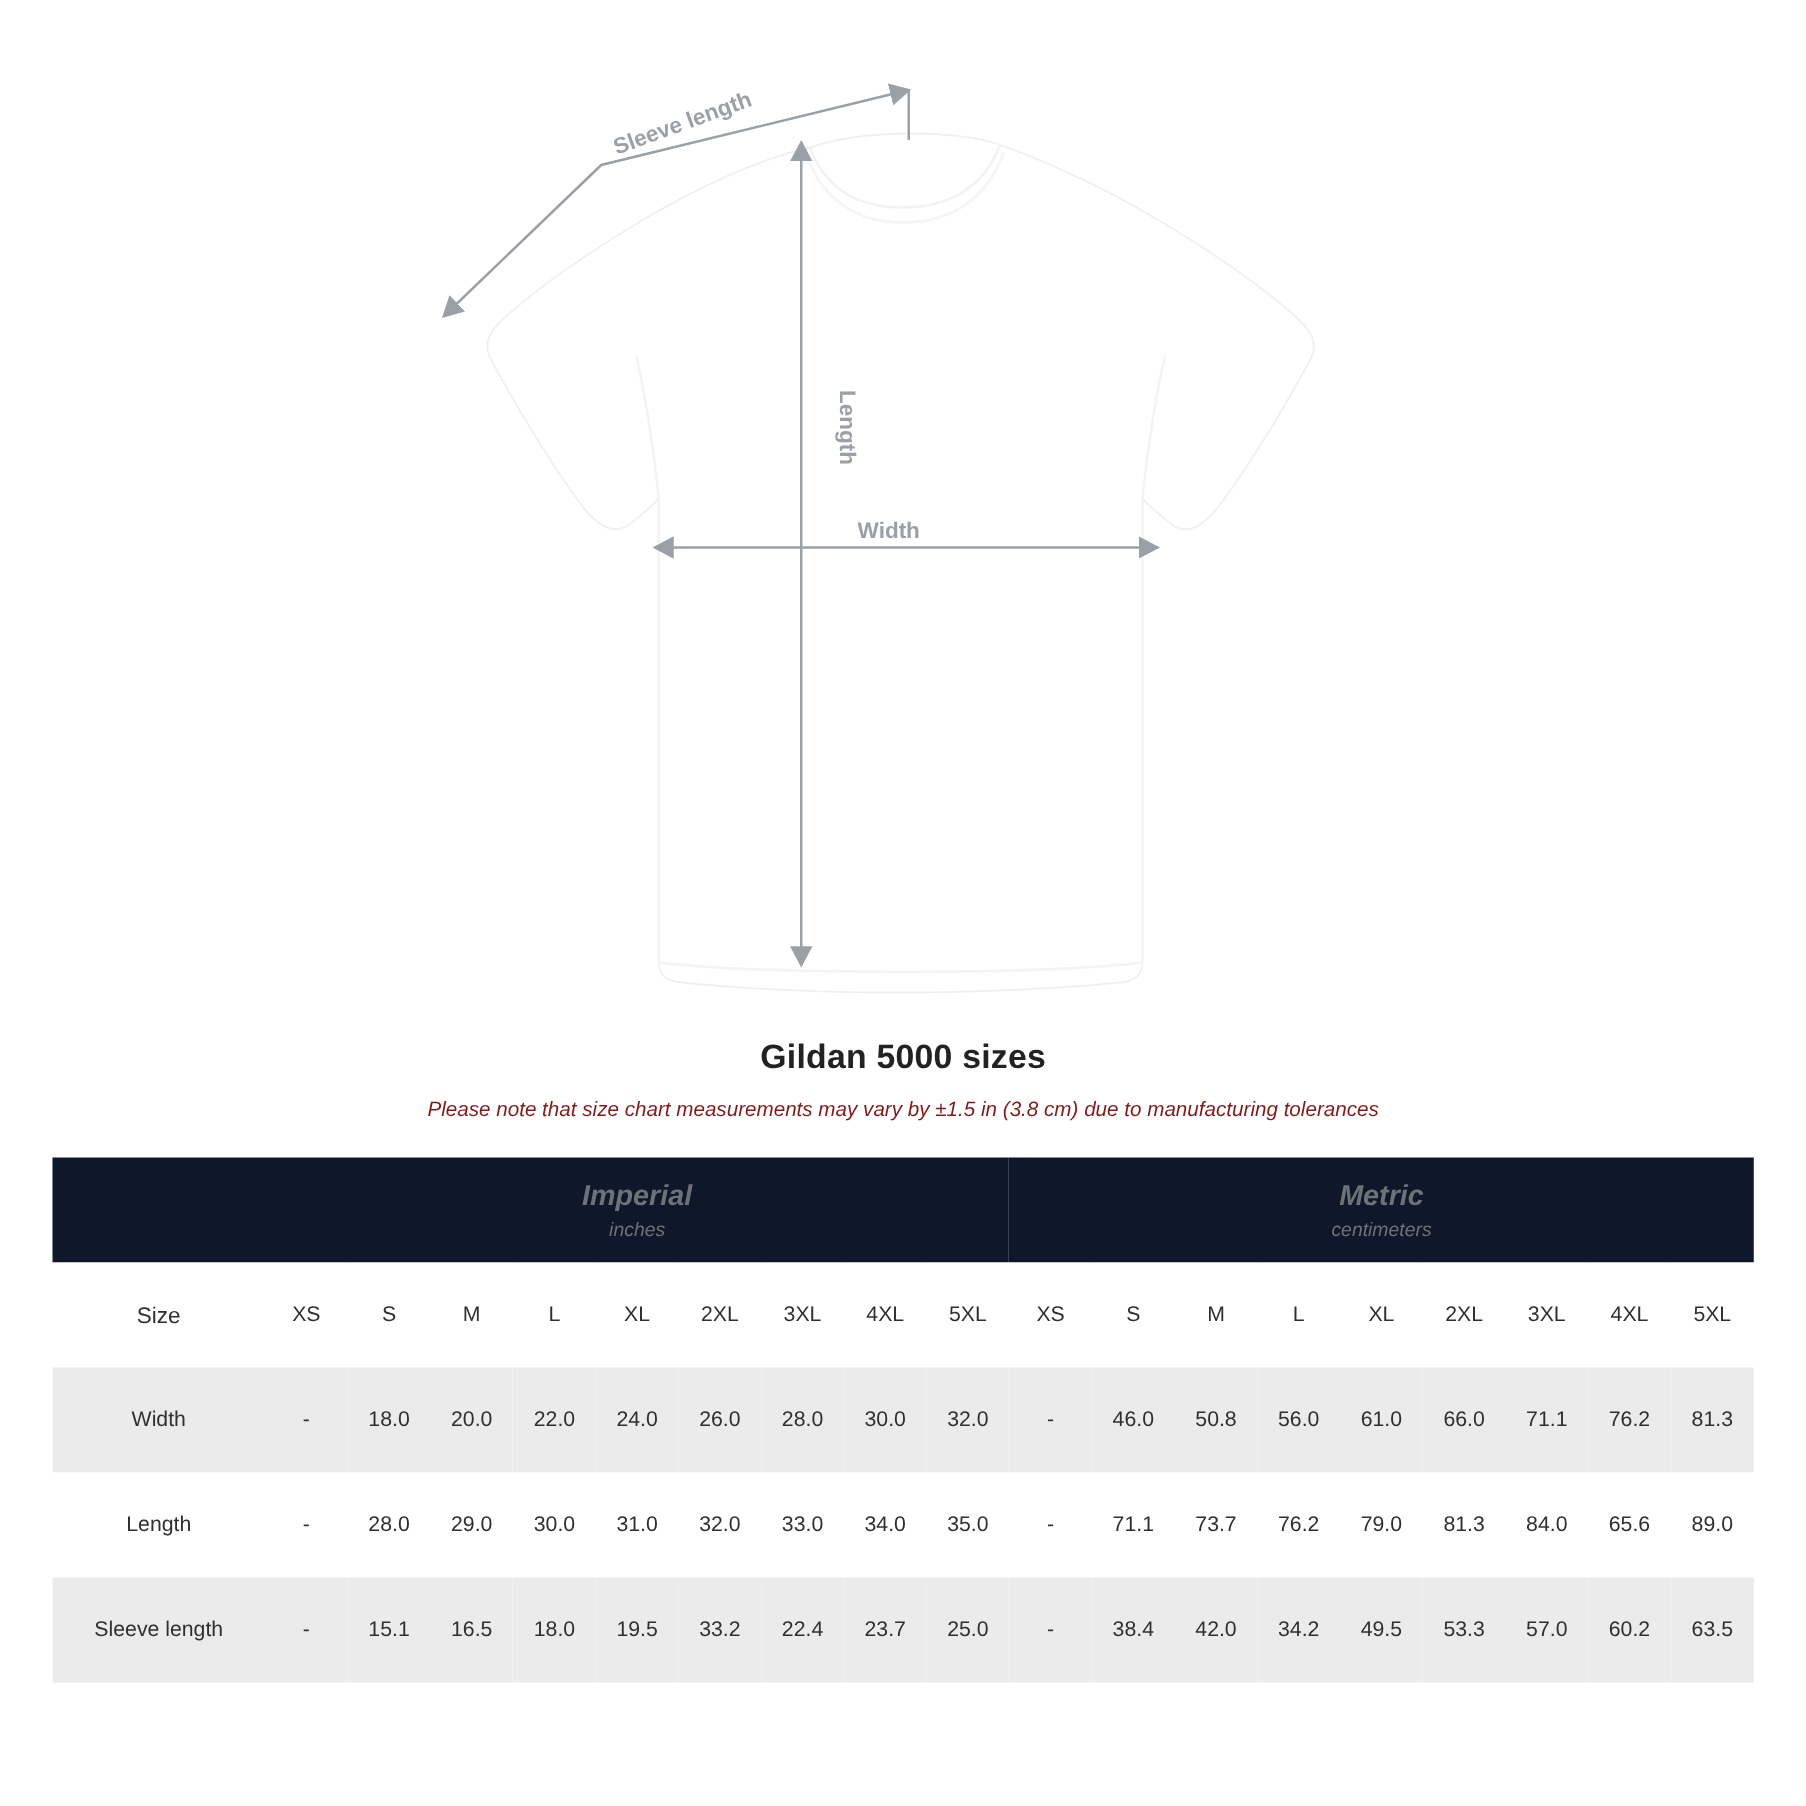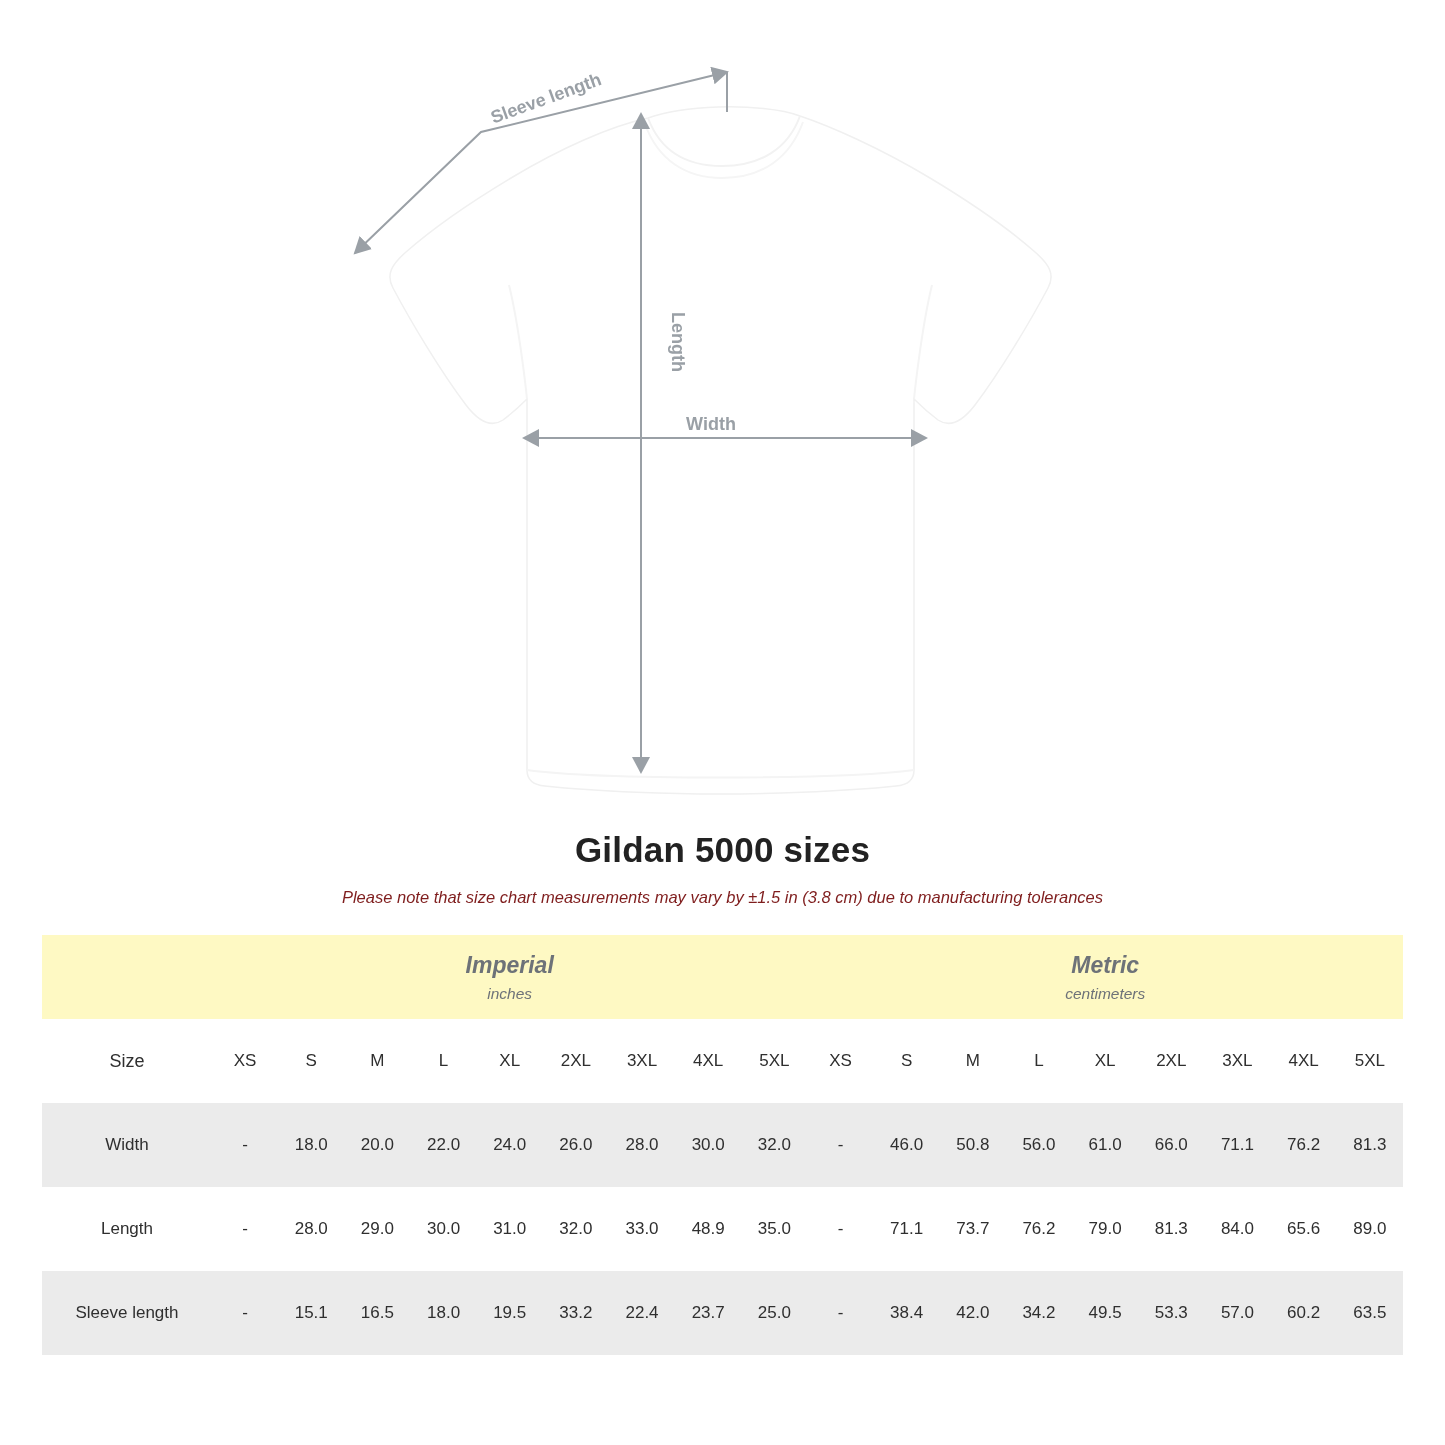--- a/index.html
+++ b/index.html
@@ -30,21 +30,21 @@
   .illustration svg {
     display: block;
   }
 
   
   .title-block {
     text-align: center;
     margin-top: 10px;
   }
   .chart-title {
-    font-size: 35px;
+    font-size: 27px;
     font-weight: bold;
     color: #222222;
     letter-spacing: 0.2px;
   }
   .chart-note {
     font-size: 16.5px;
     font-style: italic;
     color: #7f1d1d;
     margin-top: 18px;
   }
@@ -66,21 +66,21 @@
     vertical-align: middle;
     font-size: 17px;
     color: #2f2f2f;
     font-weight: normal;
     padding: 0;
     height: 84px;
     border: 0;
   }
   
   .unit-row td {
-    background: #fef9c3;
+    background: #0f172a;
     height: 116px;
     padding: 0;
   }
   .unit-name {
     font-size: 23px;
     font-style: italic;
     font-weight: bold;
     color: #6d7278;
     line-height: 1.25;
   }
@@ -257,21 +257,21 @@
 
         <tr class="data-row plain">
           <td class="rowlabel">Length</td>
           <td>-</td>
           <td>28.0</td>
           <td>29.0</td>
           <td>30.0</td>
           <td>31.0</td>
           <td>32.0</td>
           <td>33.0</td>
-          <td>48.9</td>
+          <td>34.0</td>
           <td>35.0</td>
           <td>-</td>
           <td>71.1</td>
           <td>73.7</td>
           <td>76.2</td>
           <td>79.0</td>
           <td>81.3</td>
           <td>84.0</td>
           <td>65.6</td>
           <td>89.0</td>

